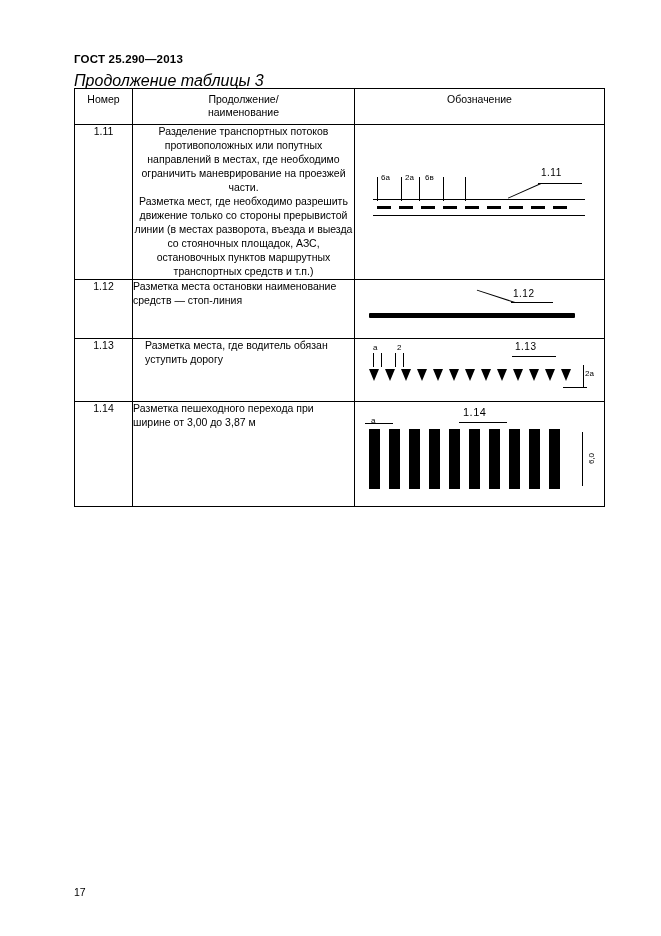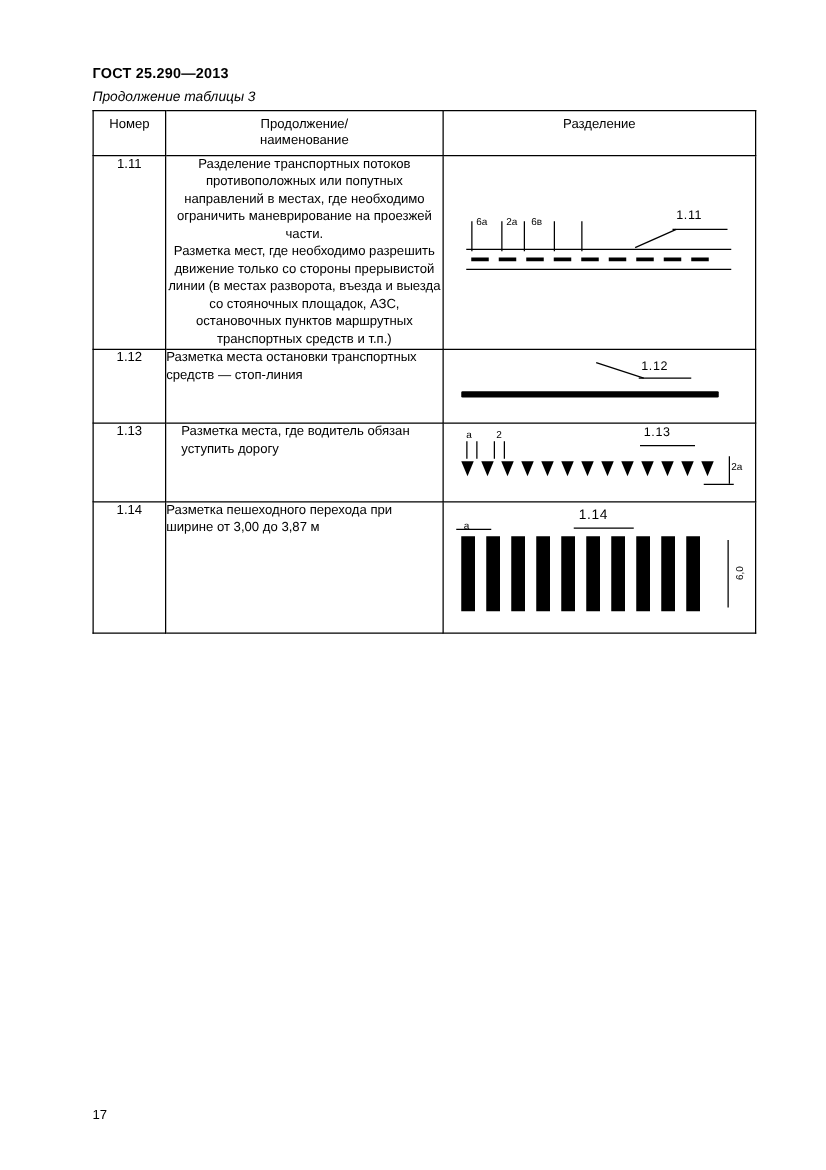--- a/index.html
+++ b/index.html
@@ -26,21 +26,21 @@
     left: 74px;
     top: 53px;
     font-size: 11.5px;
     font-weight: bold;
     letter-spacing: 0.2px;
   }
   .continuation {
     position: absolute;
     left: 74px;
     top: 72px;
-    font-size: 11px;
+    font-size: 16px;
     font-style: italic;
   }
   table.main {
     position: absolute;
     left: 74px;
     top: 88px;
     width: 530px;
     border-collapse: collapse;
     table-layout: fixed;
   }
@@ -275,21 +275,21 @@
       <col class="col-name">
       <col class="col-sym">
     </colgroup>
     <thead>
       <tr>
         <th>Номер</th>
         <th>
           <span>Продолжение/</span><br>
           <span>наименование</span>
         </th>
-        <th>Разделение</th>
+        <th>Обозначение</th>
       </tr>
     </thead>
     <tbody>
 
       <tr class="row-111">
         <td class="cell-num">1.11</td>
         <td class="cell-name" style="white-space:pre-line;text-align:center;">Разделение транспортных потоков противоположных или попутных направлений в местах, где необходимо ограничить маневрирование на проезжей части.
 Разметка  мест, где необходимо разрешить движение только со стороны прерывистой линии (в местах разворота, въезда и выезда со стояночных площадок, АЗС, остановочных пунктов маршрутных транспортных средств и т.п.)</td>
         <td class="cell-sym">
           <div class="sym-wrap">
@@ -321,21 +321,21 @@
               <div class="code" style="left:186px; top:42px;">1.11</div>
               <div class="codeline" style="left:183px; top:58px; width:44px;"></div>
               <div class="leader" style="left:150px; top:58px; width:36px; transform: rotate(-24deg); transform-origin: right center;"></div>
             </div>
           </div>
         </td>
       </tr>
 
       <tr class="row-112">
         <td class="cell-num">1.12</td>
-        <td class="cell-name" style="white-space:pre-line;">Разметка  места остановки транспортных средств — стоп-линия</td>
+        <td class="cell-name" style="white-space:pre-line;">Разметка  места остановки наименование средств — стоп-линия</td>
         <td class="cell-sym">
           <div class="sym-wrap">
             <div class="s112">
               <div class="stopbar"></div>
               <div class="code">1.12</div>
               <div class="codeline"></div>
               <div class="leader"></div>
             </div>
           </div>
         </td>

